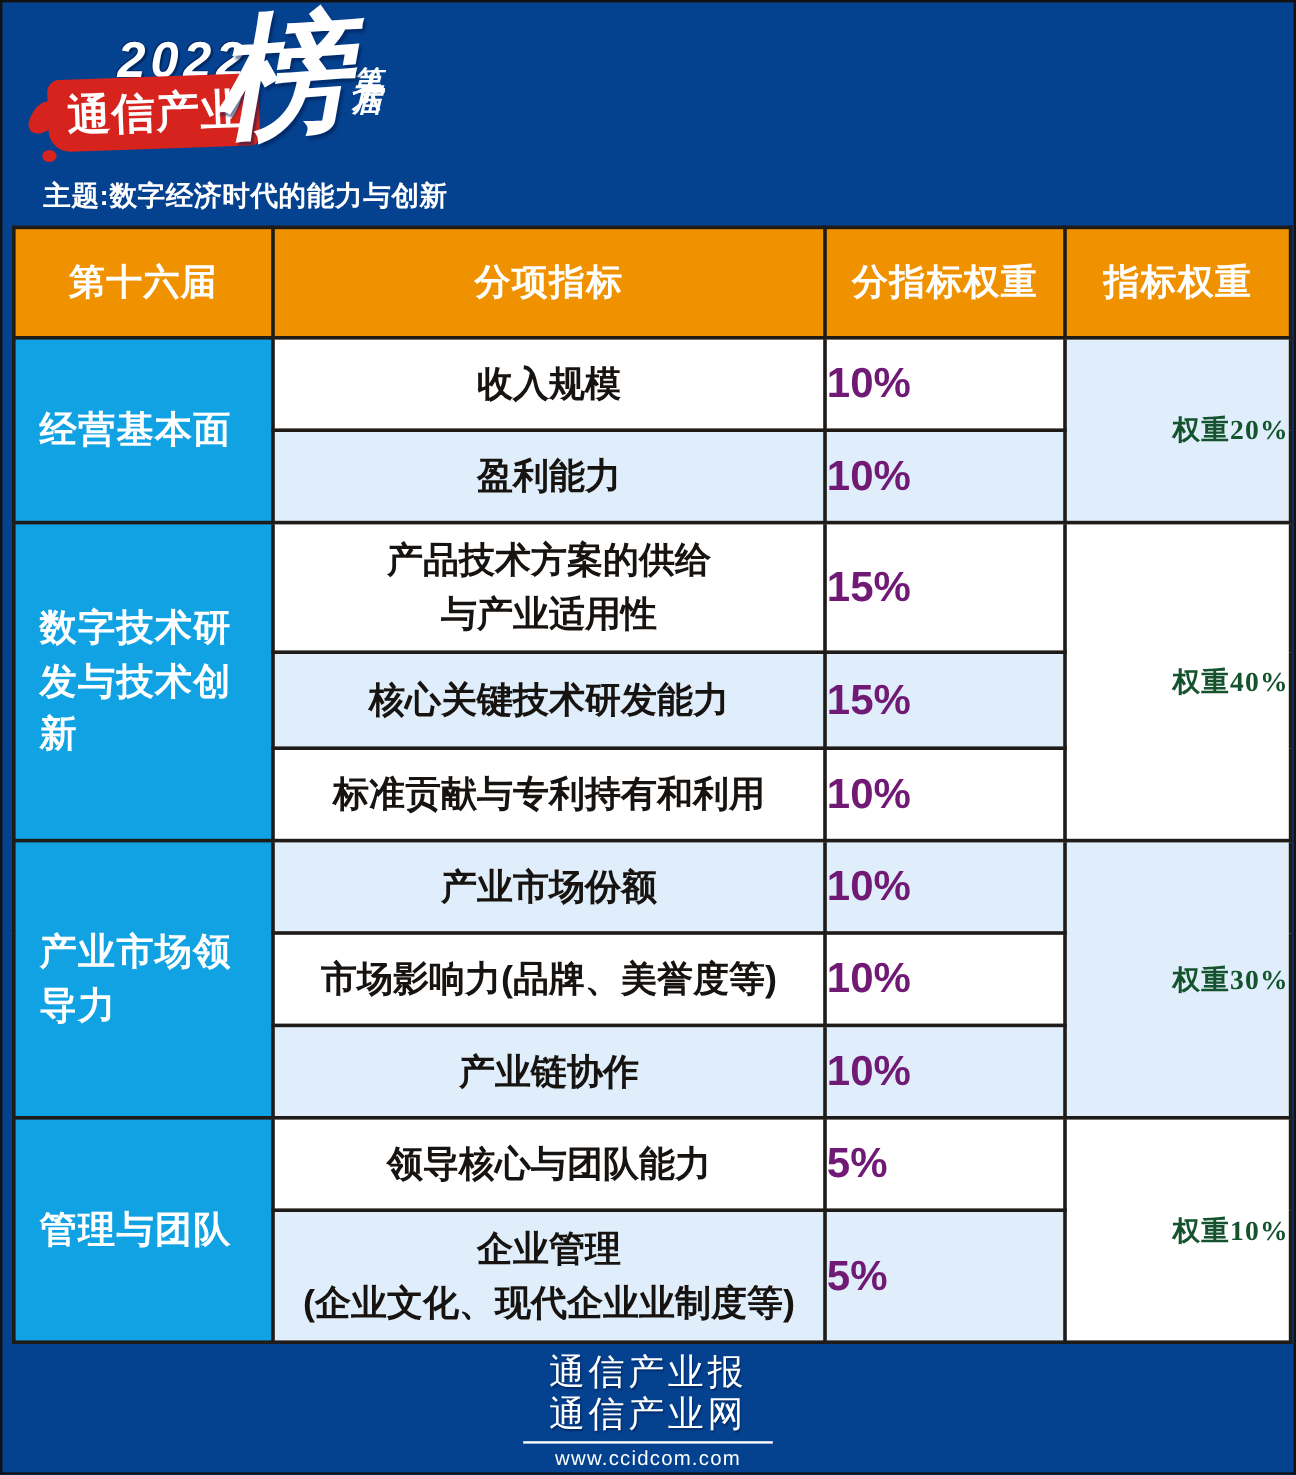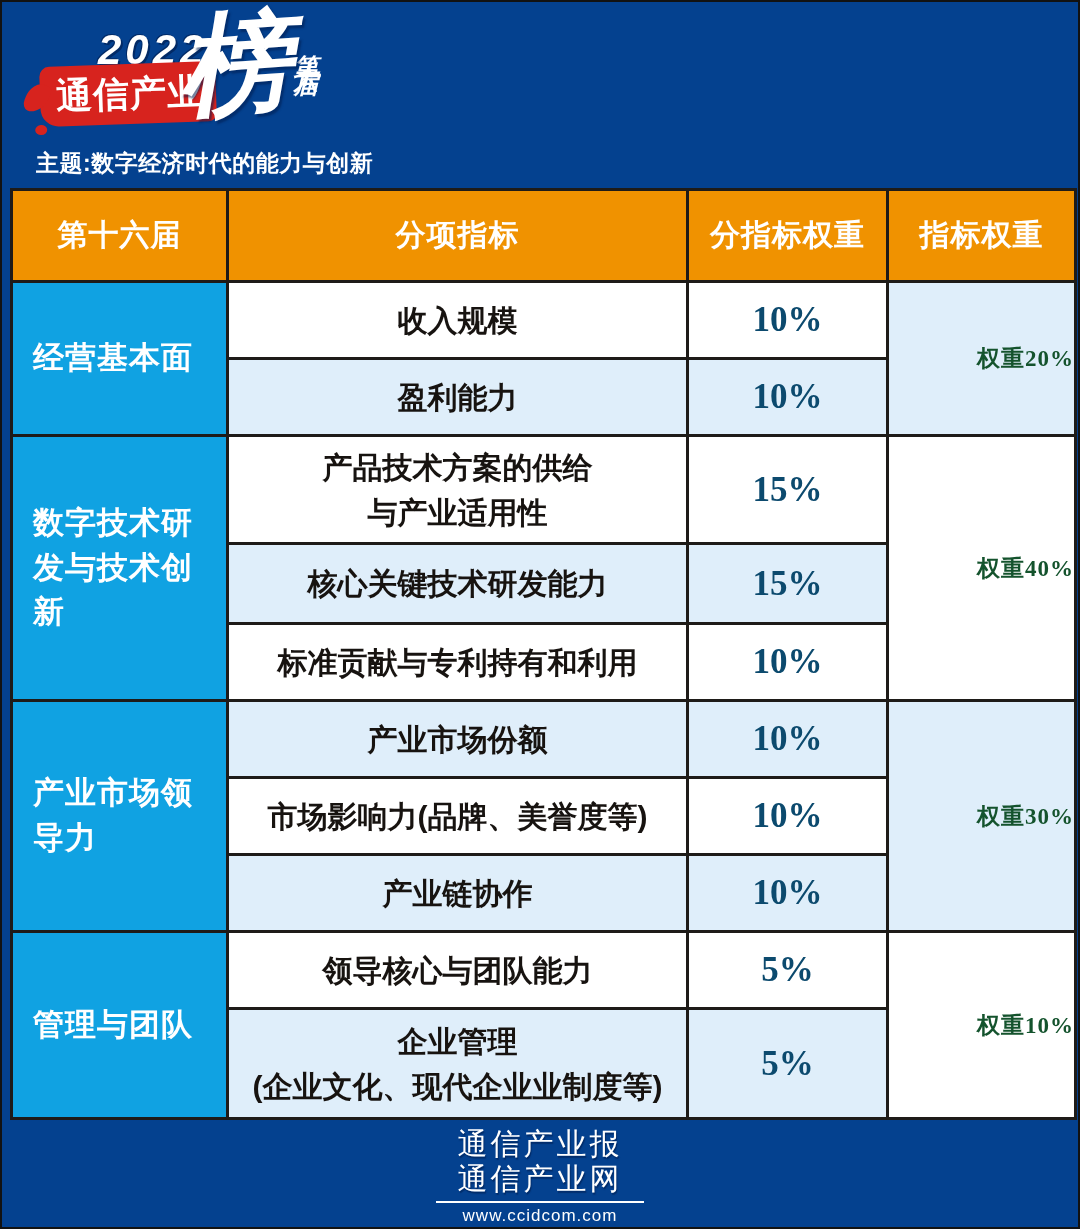--- a/index.html
+++ b/index.html
@@ -74,22 +74,22 @@
   }
   td.cat{
     background:#10a2e2; color:#ffffff; font-size:31px; font-weight:bold;
     text-align:left; padding:6px 10px 6px 20px; line-height:1.45; letter-spacing:1px;
   }
   td.item{
     color:#171310; font-size:30px; font-weight:bold; text-align:center;
     line-height:1.5; white-space:pre-line; padding:4px 8px;
   }
   td.pct{
-    color:#0c4a6e; font-size:35px; font-weight:bold; text-align:center;
-    font-family:Liberation Serif, serif;
+    color:#701a75; font-size:35px; font-weight:bold; text-align:left;
+    font-family:Liberation Sans, sans-serif;
   }
   td.wt{
     color:#14532d; font-size:23px; font-weight:bold; text-align:right;
     font-family:"Liberation Serif","DejaVu Serif",serif; letter-spacing:1px;
   }
   .bg-white{ background:#ffffff; }
   .bg-alt{ background:#dfeefa; }
   tr.rh-s  > .item, tr.rh-s  > .pct { height:77px; }
   tr.rh-m  > .item, tr.rh-m  > .pct { height:80px; }
   tr.rh-l  > .item, tr.rh-l  > .pct { height:108px; }

